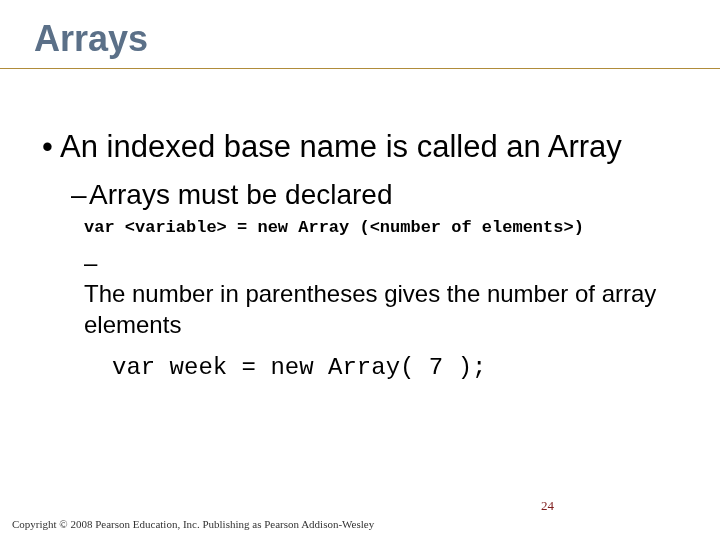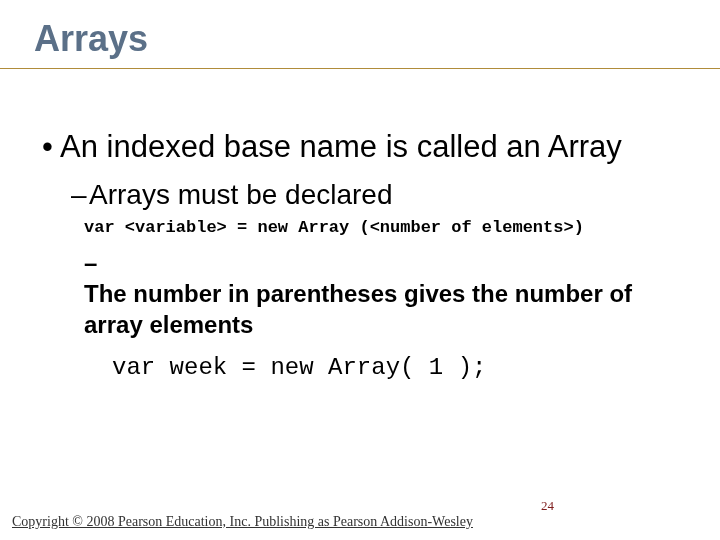--- a/index.html
+++ b/index.html
@@ -63,21 +63,20 @@
     font-family: "Courier New", Courier, monospace;
     font-weight: bold;
     font-size: 17px;
     margin: 6px 0 6px 42px;
     white-space: pre;
   }
   .lvl2b {
     font-size: 24px;
     line-height: 1.3;
     margin: 10px 16px 6px 42px;
-    font-weight: bold;
   }
   .lvl2b .dash {
     display: inline-block;
     width: 18px;
     vertical-align: top;
   }
   .lvl2b .txt {
     display: inline-block;
     width: 580px;
     vertical-align: top;
@@ -86,23 +85,22 @@
     font-family: "Courier New", Courier, monospace;
     font-size: 24px;
     margin: 14px 0 0 70px;
     white-space: pre;
   }
   .footer-left {
     position: absolute;
     left: 12px;
     bottom: 10px;
     font-family: "Times New Roman", Times, serif;
-    font-size: 14px;
+    font-size: 11px;
     color: #333;
-    text-decoration: underline;
   }
   .footer-right {
     position: absolute;
     right: 14px;
     bottom: 26px;
     font-family: "Times New Roman", Times, serif;
     font-size: 13px;
     color: #7f1d1d;
   }
 </style>
@@ -124,20 +122,20 @@
       <span class="dash">–</span><span>Arrays must be declared</span>
     </div>
 
     <div class="code-small">var &lt;variable&gt; = new Array (&lt;number of elements&gt;)</div>
 
     <div class="lvl2b">
       <span class="dash">–</span><span class="txt">The number in parentheses gives the number of array elements</span>
     </div>
 
 
-    <div class="code-big">var week = new Array( 1 );</div>
+    <div class="code-big">var week = new Array( 7 );</div>
 
   </div>
 
   <div class="footer-left">Copyright © 2008 Pearson Education, Inc. Publishing as Pearson Addison-Wesley</div>
   <div class="footer-right">24</div>
 
 </div>
 
 </body></html>

